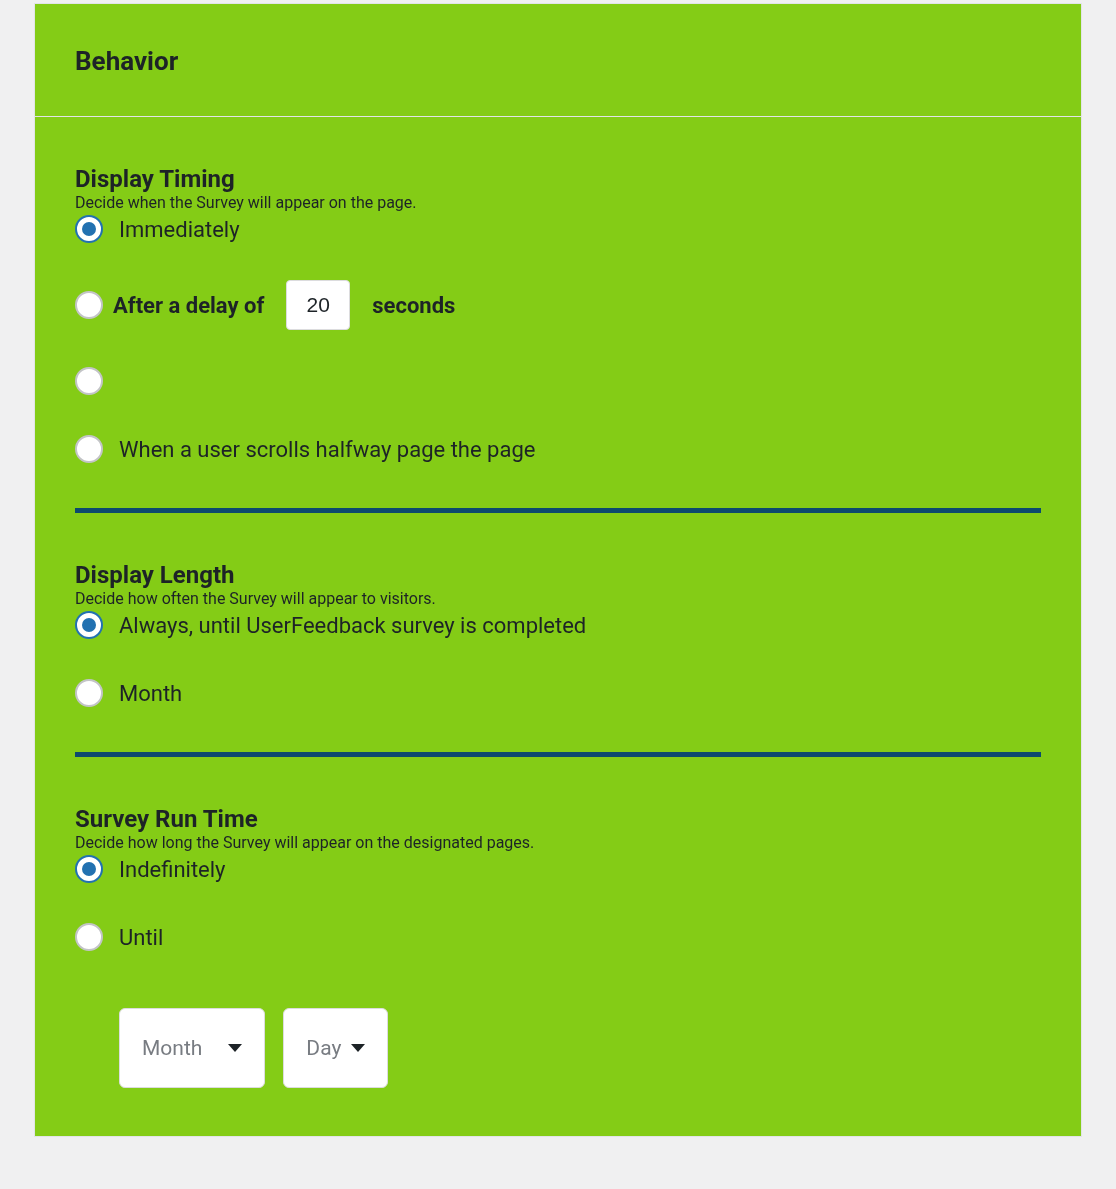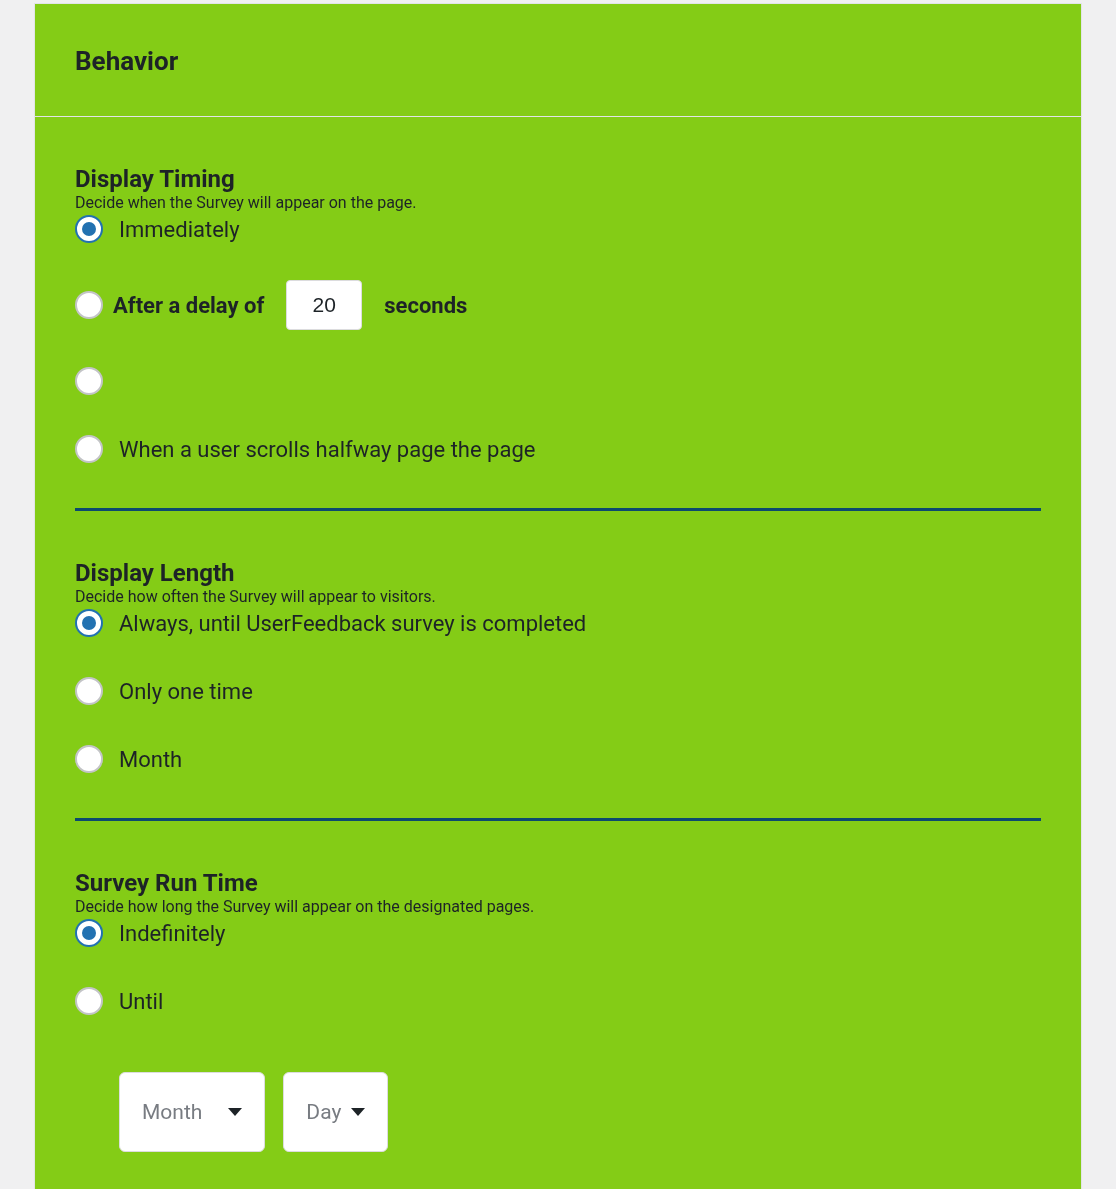--- a/index.html
+++ b/index.html
@@ -59,21 +59,21 @@
     }
     .radio.selected::after {
       content: "";
       width: 14px;
       height: 14px;
       border-radius: 50%;
       background: #2271b1;
       display: block;
     }
     .inline-input {
-      width: 76px;
+      width: 64px;
       height: 50px;
       border: 1px solid #dcdcde;
       border-radius: 4px;
       font-size: 21px;
       text-align: center;
       margin: 0 12px;
       color: #1d2327;
       background: #fff;
     }
     .select-row {
@@ -103,21 +103,21 @@
       height: 0;
       border-left: 7px solid transparent;
       border-right: 7px solid transparent;
       border-top: 8px solid #1d2327;
       display: inline-block;
     }
     .body-area {
       padding: 0 40px;
     }
     .sec-wrap {
-      border-bottom: 3px solid #0c4a6e;
+      border-bottom: 5px solid #0c4a6e;
       padding: 48px 0 42px 0;
     }
     .sec-wrap:last-child {
       border-bottom: none;
       padding-bottom: 48px;
     }
     .delay-row {
       gap: 10px;
     }
     .delay-row .label-part {
@@ -167,24 +167,20 @@
     <div class="sec-wrap">
       <h2>Display Length</h2>
       <p class="desc">Decide how often the Survey will appear to visitors.</p>
       <div class="options">
 
         <div class="option-row">
           <span class="radio selected"></span>
           <span>Always, until UserFeedback survey is completed</span>
         </div>
 
-        <div class="option-row">
-          <span class="radio"></span>
-          <span>Only one time</span>
-        </div>
 
         <div class="option-row">
           <span class="radio"></span>
           <span>Month</span>
         </div>
 
       </div>
     </div>
 
     <div class="sec-wrap">

